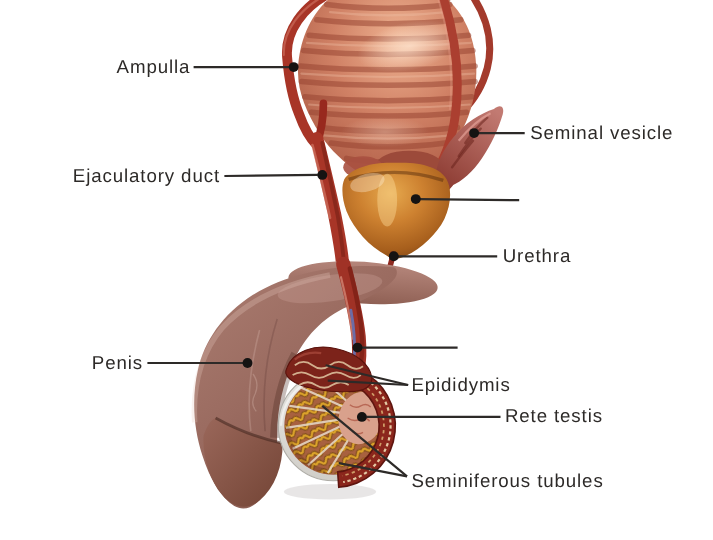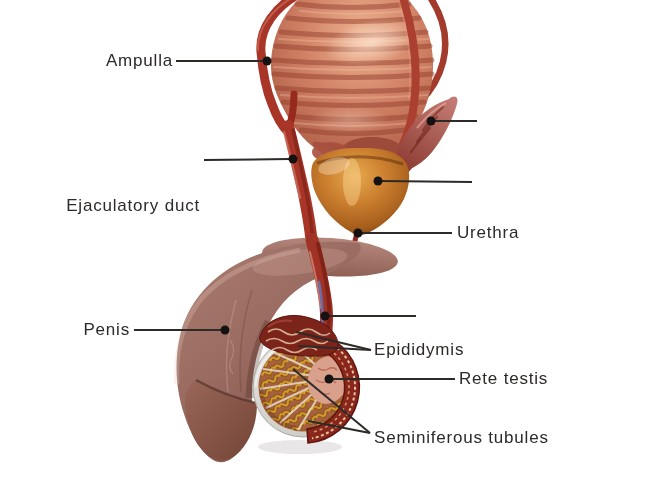--- a/index.html
+++ b/index.html
@@ -212,19 +212,20 @@
     <circle cx="431" cy="121" r="4.5"></circle>
         <circle cx="378" cy="181" r="4.5"></circle>
     <circle cx="358" cy="233" r="4.5"></circle>
         <circle cx="225" cy="330" r="4.5"></circle>
     <circle cx="325" cy="316" r="4.5"></circle>
         <circle cx="329" cy="379" r="4.5"></circle>
   </g>
 </svg>
 
   <div class="lbl" style="right: 475px; top: 51px; color: rgb(45, 42, 40);">Ampulla</div>
-  <div class="lbl" style="right: 448px; top: 150px; color: rgb(45, 42, 40); margin-top: 46px;">Ejaculatory duct</div>
+  <div class="lbl" style="right: 448px; top: 150px; color: rgb(45, 42, 40);">Ejaculatory duct</div>
+  <div class="lbl" style="left: 482px; top: 111px; color: rgb(45, 42, 40);">Seminal vesicle</div>
   <div class="lbl" style="left: 457px; top: 223px; color: rgb(45, 42, 40);">Urethra</div>
   <div class="lbl" style="right: 518px; top: 320px; color: rgb(45, 42, 40);">Penis</div>
   <div class="lbl" style="left: 374px; top: 340px; color: rgb(45, 42, 40); text-align: right;">Epididymis</div>
   <div class="lbl" style="left: 459px; top: 369px; color: rgb(45, 42, 40);">Rete testis</div>
   <div class="lbl" style="left: 374px; top: 428px; color: rgb(45, 42, 40);">Seminiferous tubules</div>
 </div>
 
 </body></html>

